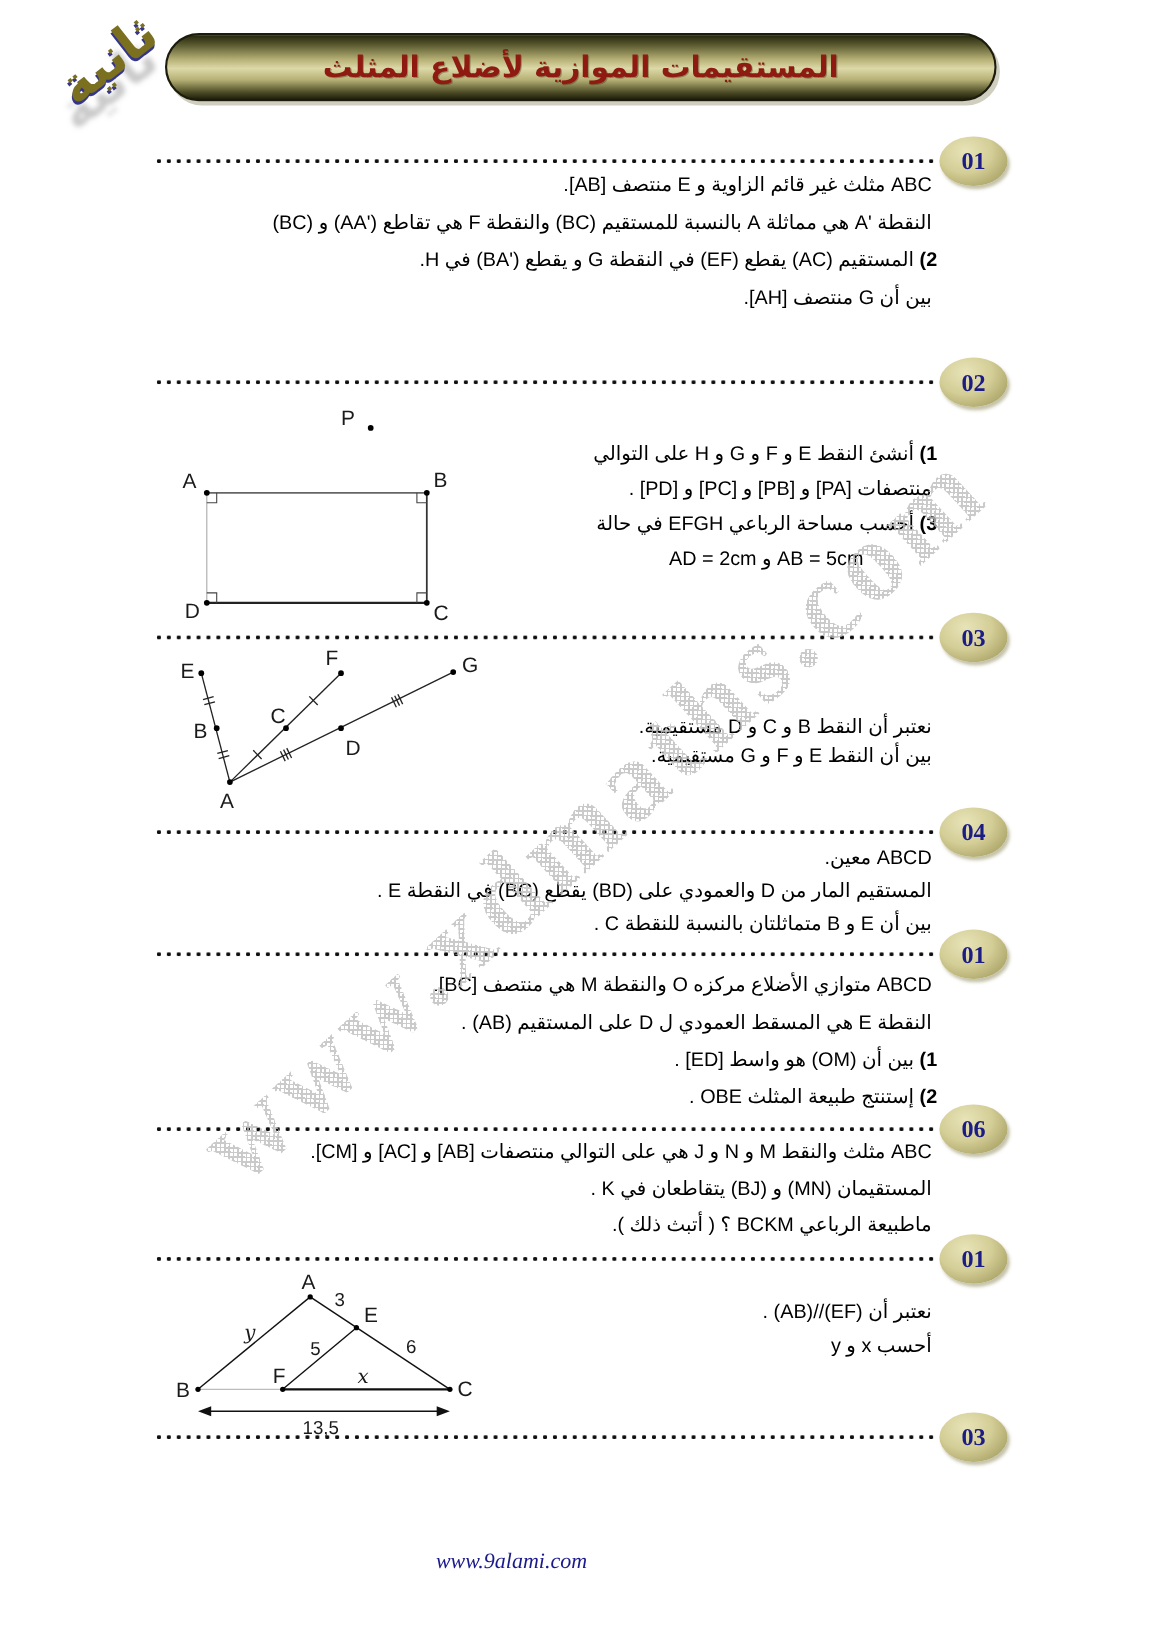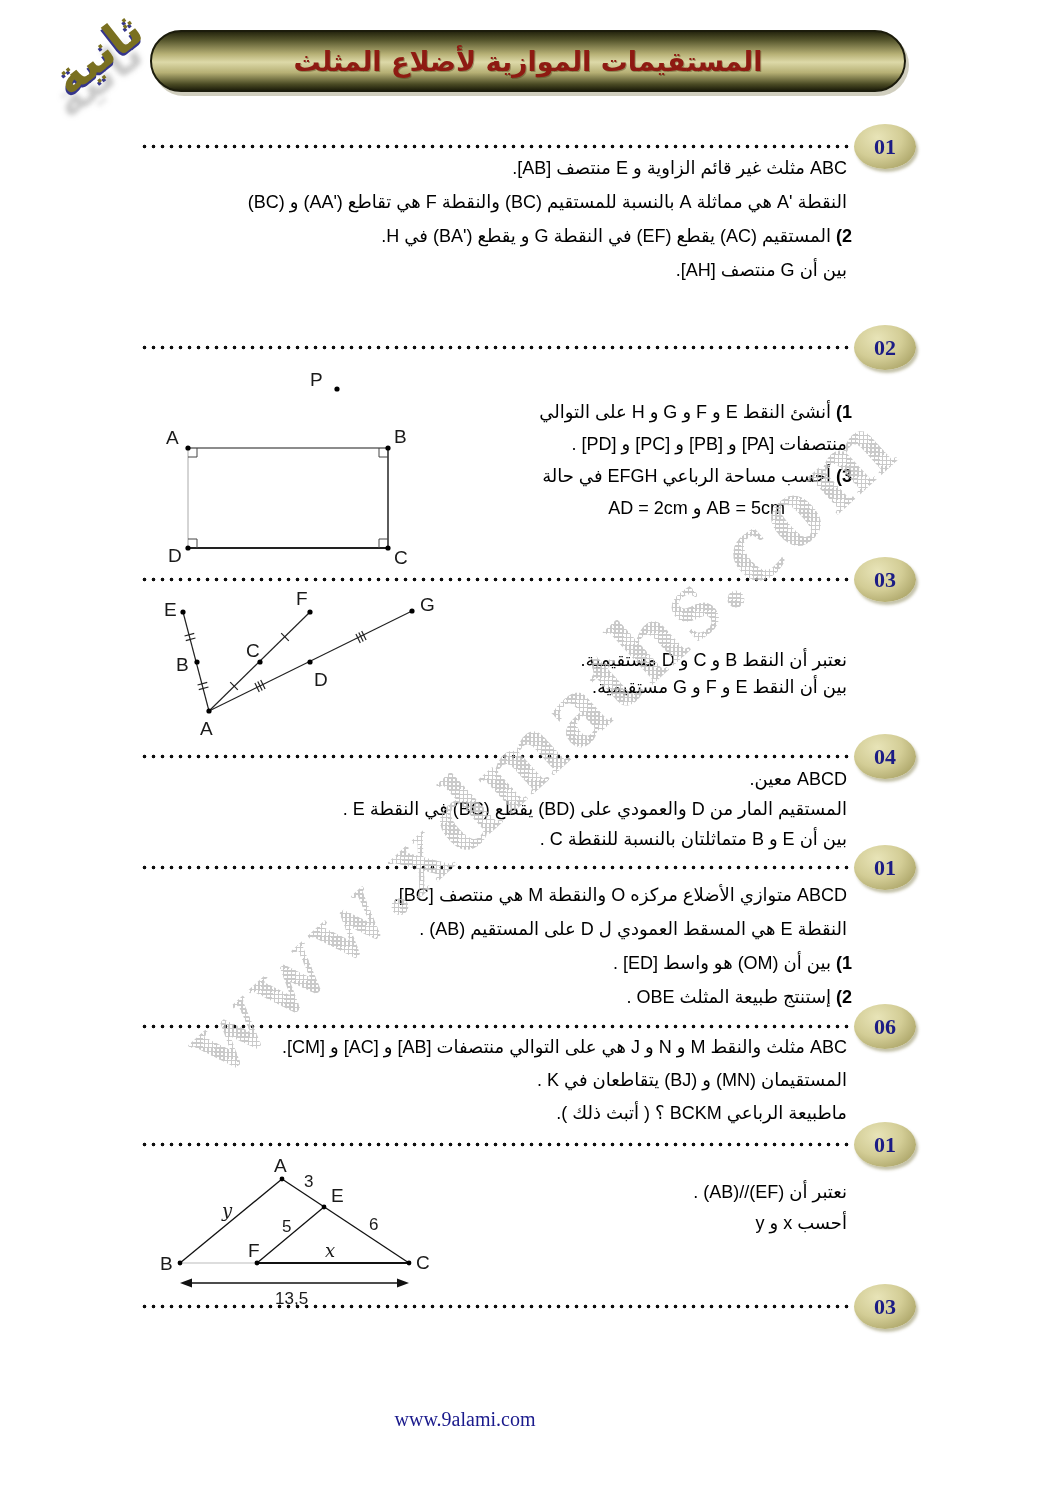--- a/index.html
+++ b/index.html
@@ -46,21 +46,21 @@
   .indent{padding-right:62px;}
 
   
   svg{position:absolute;z-index:2;overflow:visible;}
   .fig-label{font-family:"Liberation Sans",sans-serif;font-size:19px;fill:#1a1a1a;}
   .fig-len{font-family:"Liberation Sans",sans-serif;font-size:17px;fill:#1a1a1a;}
   .fig-var{font-family:"DejaVu Serif",serif;font-style:italic;font-size:18px;fill:#1a1a1a;}
 
   
   .footer{position:absolute;top:1408px;left:0;width:930px;text-align:center;z-index:2;
-        font-family:"Liberation Serif",serif;font-size:20px;color:#1a1a8c;}
+        font-family:"Liberation Serif",serif;font-size:20px;color:#1a1a8c;font-style:italic;}
 </style>
 </head>
 <body>
 
 <div id="page">
 
   <div class="logo">
     <span class="logo-inner">ثانية</span>
   </div>
   <div class="banner">

